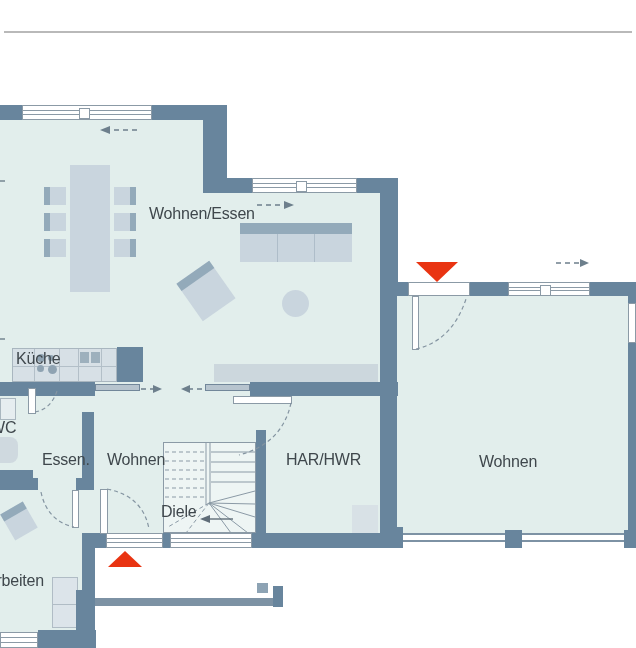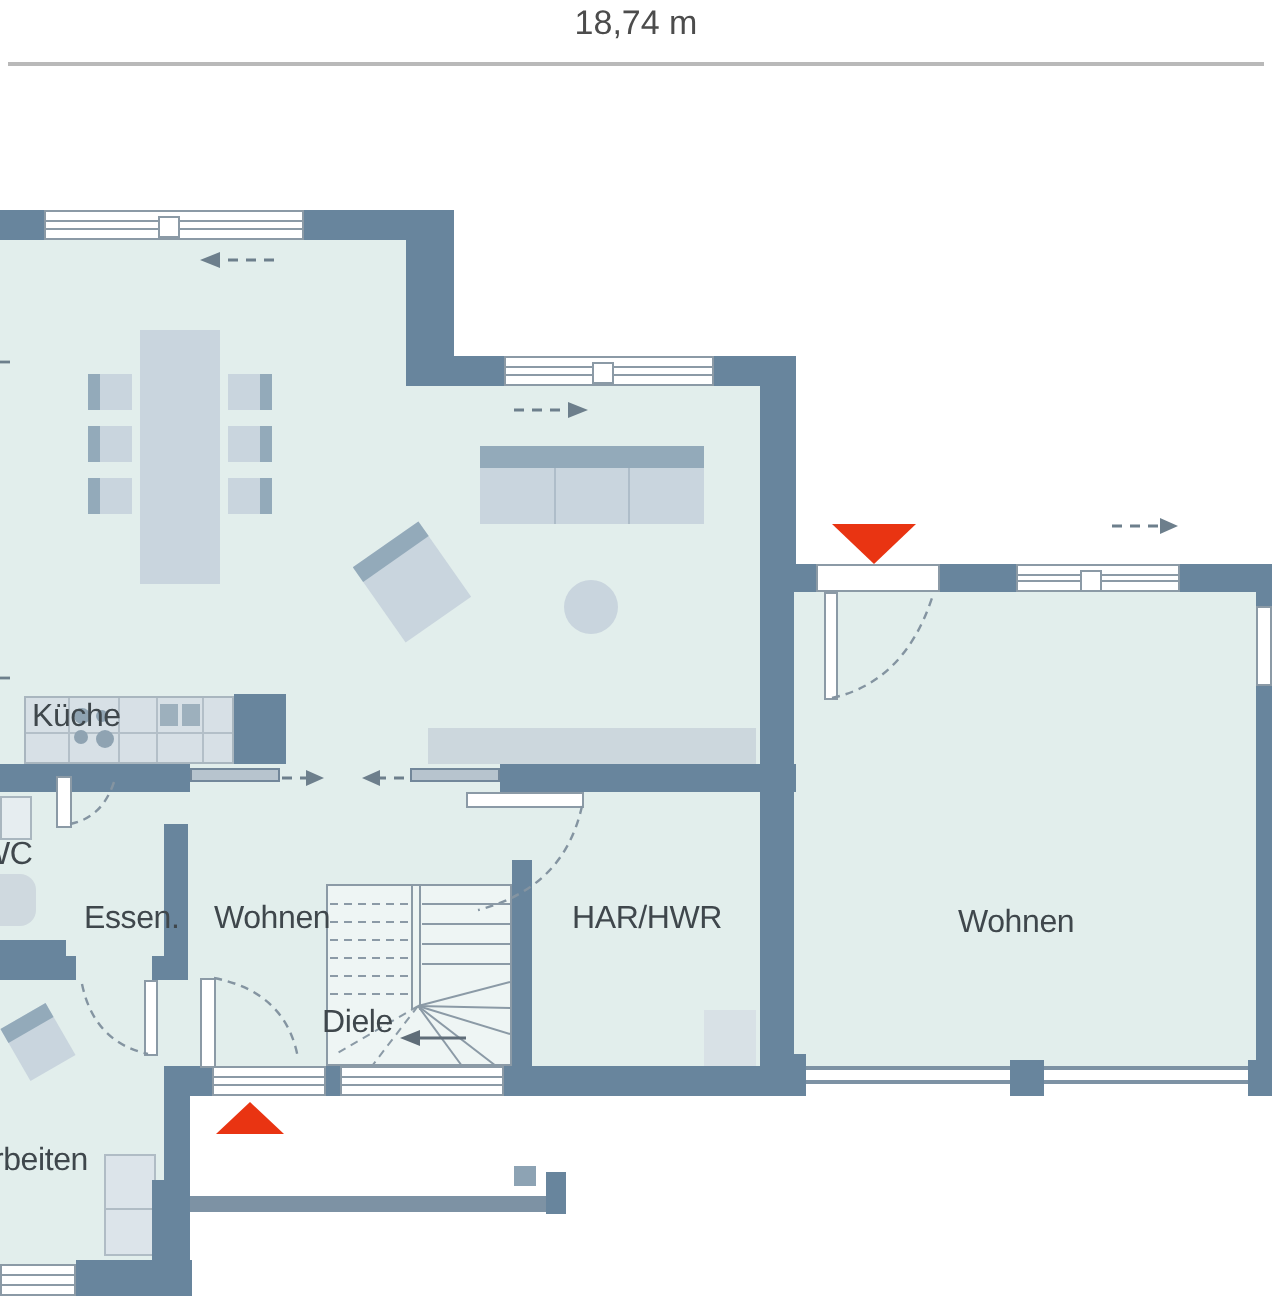--- a/index.html
+++ b/index.html
@@ -33,21 +33,20 @@
   .kitchen .h{position:absolute;left:0;right:0;height:1px;background:#b3bfc8;top:17px;}
   .burner{position:absolute;border-radius:50%;background:#8fa3b2;}
   .sinkbox{position:absolute;background:#9db0bd;}
   .divider{position:absolute;background:#aebdc9;z-index:1;}
 </style>
 </head>
 <body>
 
 <div class="stage">
 
-  <div class="dim">18,74 m</div>
   <div class="dimline"></div>
 
   <div class="floor" style="left:0;top:112px;width:227px;height:80px;"></div>
   <div class="floor" style="left:0;top:185px;width:398px;height:211px;"></div>
   <div class="floor" style="left:0;top:396px;width:266px;height:137px;"></div>
   <div class="floor" style="left:0;top:478px;width:95px;height:160px;"></div>
   <div class="floor" style="left:266px;top:396px;width:122px;height:137px;"></div>
   <div class="floor" style="left:390px;top:290px;width:246px;height:243px;"></div>
 
   <div class="furn" style="left:70px;top:165px;width:40px;height:127px;"></div>
@@ -212,20 +211,21 @@
     <g>
       <path d="M233,519 L208,519" stroke="#5f6d78" stroke-width="1.4" fill="none"></path>
       <polygon points="200,519 210,515 210,523" fill="#5f6d78"></polygon>
     </g>
     <g fill="var(--accent-red)">
       <polygon points="416,262 458,262 437,282"></polygon>
       <polygon points="108,567 142,567 125,551"></polygon>
     </g>
   </svg>
 
+  <div class="label" style="left:149px;top:205px;">Wohnen/Essen</div>
   <div class="label" style="left:16px;top:306px;margin-top:44px;">Küche</div>
   <div class="label" style="left:-10px;top:419px;">WC</div>
   <div class="label" style="left:42px;top:451px;">Essen.</div>
   <div class="label" style="left:107px;top:451px;">Wohnen</div>
   <div class="label" style="left:161px;top:503px;">Diele</div>
   <div class="label" style="left:286px;top:451px;">HAR/HWR</div>
   <div class="label" style="left:479px;top:453px;">Wohnen</div>
   <div class="label" style="left:-14px;top:572px;">Arbeiten</div>
 
 </div>

